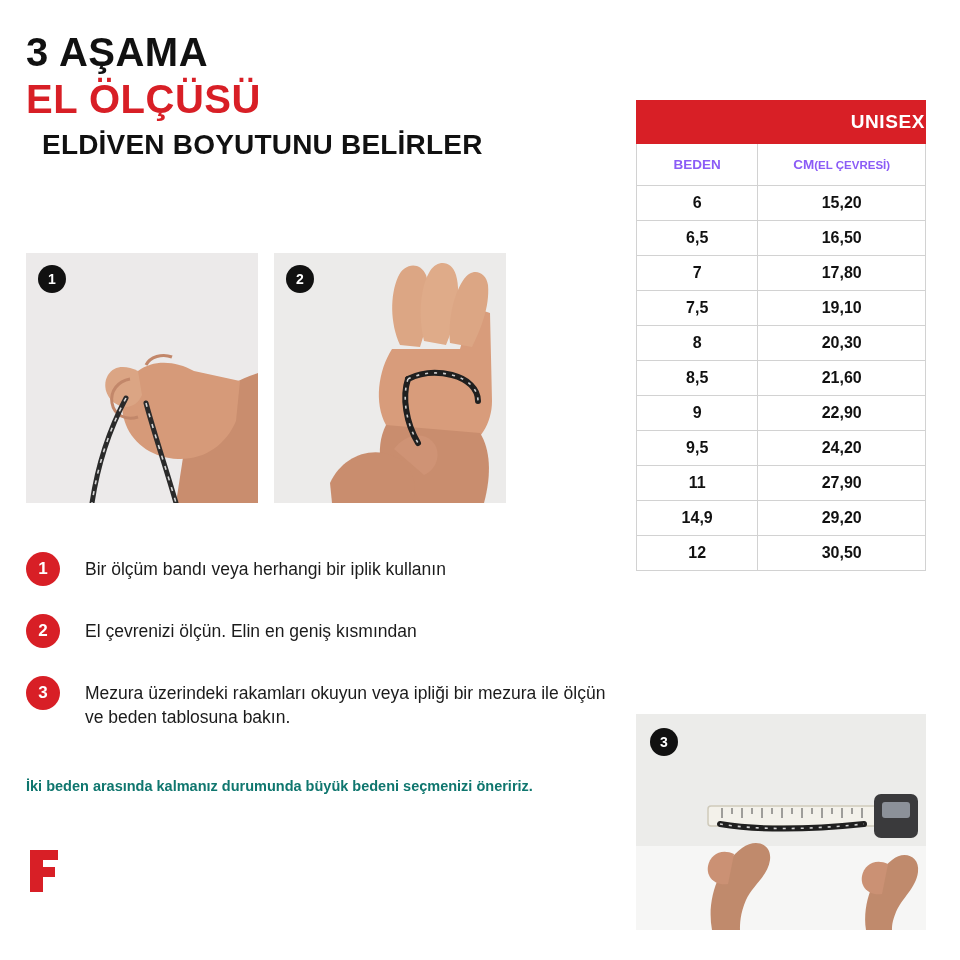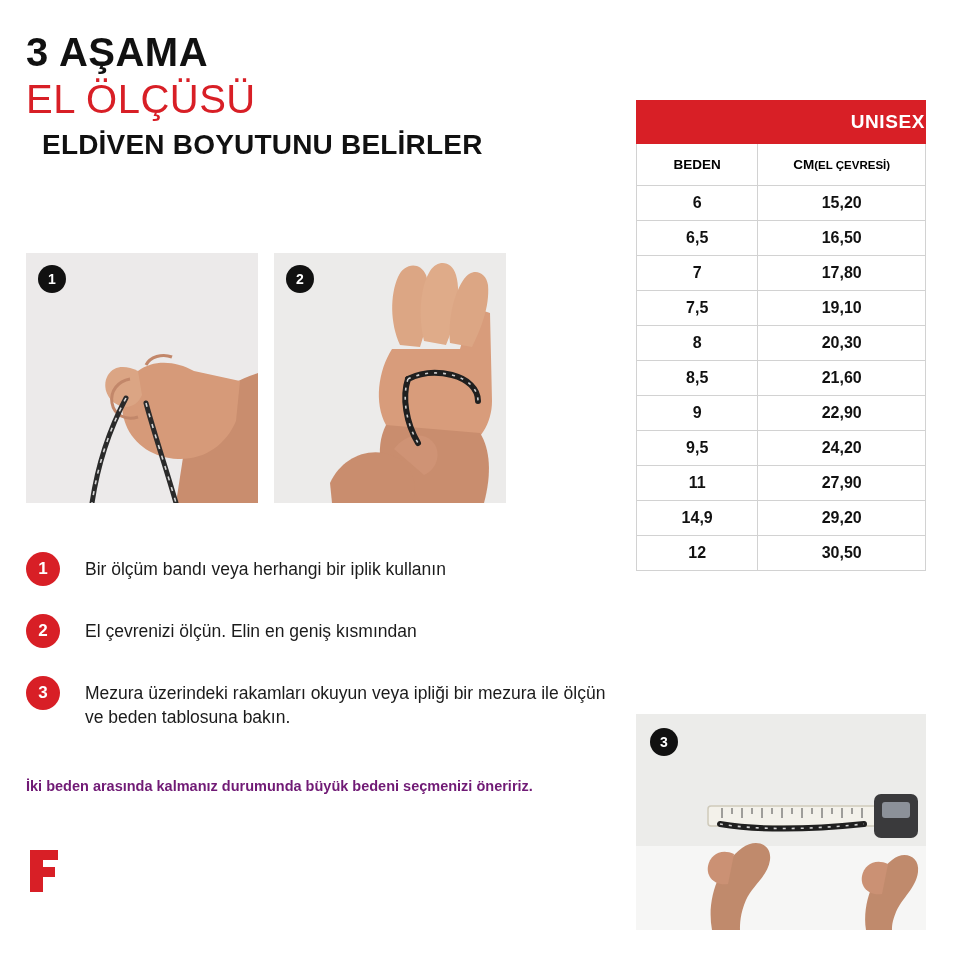--- a/index.html
+++ b/index.html
@@ -32,21 +32,21 @@
   .headline-1 {
     font-size: 40px;
     font-weight: bold;
     letter-spacing: 0.5px;
     color: #111111;
     line-height: 1.12;
     margin: 0 0 2px 0;
   }
   .headline-2 {
     font-size: 40px;
-    font-weight: normal;
+    font-weight: bold;
     letter-spacing: 0.5px;
     color: #d81f26;
     line-height: 1.12;
     margin: 0 0 2px 0;
   }
   .headline-3 {
     font-size: 28px;
     font-weight: bold;
     letter-spacing: 0.2px;
     color: #111111;
@@ -118,21 +118,21 @@
     color: #1b1b1b;
     padding-top: 5px;
   }
   .footnote {
     position: absolute;
     left: 26px;
     top: 778px;
     width: 610px;
     font-size: 14.5px;
     font-weight: bold;
-    color: #701a75;
+    color: #0f766e;
   }
 
   
   .logo {
     position: absolute;
     left: 28px;
     top: 848px;
     width: 36px;
     height: 46px;
   }
@@ -164,21 +164,21 @@
     font-size: 19px;
     font-weight: bold;
     letter-spacing: 0.6px;
     text-align: right;
     padding: 10px 0;
     border: 1px solid #d81f26;
   }
   .size-table th.sub {
     font-size: 13.5px;
     font-weight: bold;
-    color: #000000;
+    color: #8b5cf6;
     text-align: center;
     padding: 13px 0;
     border: 1px solid #d2d2d2;
     background: #ffffff;
   }
   .size-table th.sub .small {
     font-size: 11.5px;
   }
   .size-table td {
     font-size: 16px;

